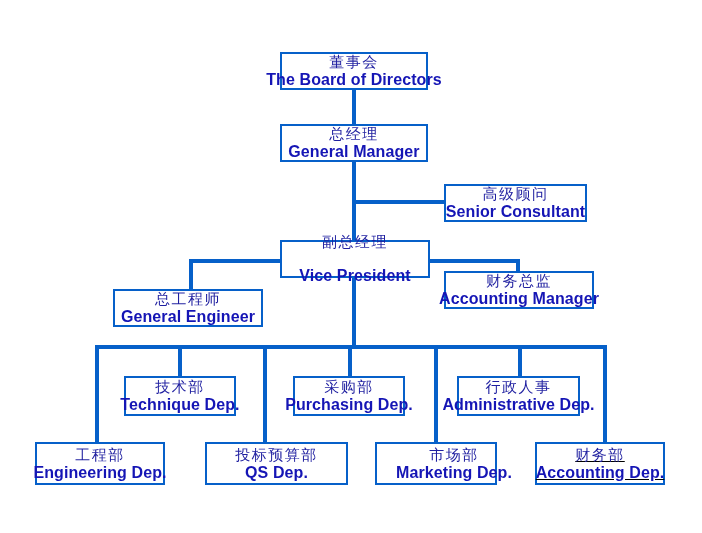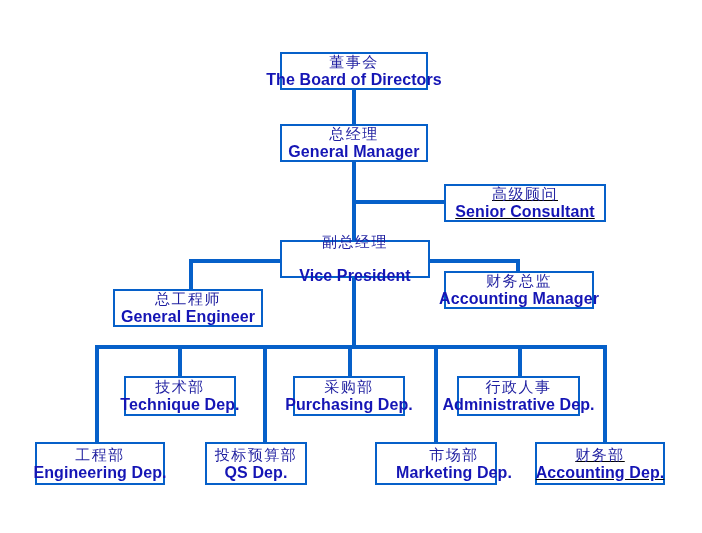--- a/index.html
+++ b/index.html
@@ -81,21 +81,21 @@
   <div class="node" style="left:280px; top:52px; width:148px; height:38px;">
     <span class="cn">董事会</span>
     <span class="en">The Board of Directors</span>
   </div>
 
   <div class="node" style="left:280px; top:124px; width:148px; height:38px;">
     <span class="cn">总经理</span>
     <span class="en">General Manager</span>
   </div>
 
-  <div class="node" style="left:444px; top:184px; width:162px; height:38px;text-decoration:underline;">
+  <div class="node" style="left:444px; top:184px; width:143px; height:38px;">
     <span class="cn">高级顾问</span>
     <span class="en">Senior Consultant</span>
   </div>
 
   <div class="node" style="left:280px; top:240px; width:150px; height:38px;gap:16px;">
     <span class="cn">副总经理</span>
     <span class="en">Vice President</span>
   </div>
 
   <div class="node" style="left:113px; top:289px; width:150px; height:38px;">
@@ -121,21 +121,21 @@
   <div class="node" style="left:457px; top:376px; width:123px; height:40px;">
     <span class="cn">行政人事</span>
     <span class="en">Administrative Dep.</span>
   </div>
 
   <div class="node" style="left:35px; top:442px; width:130px; height:43px;">
     <span class="cn">工程部</span>
     <span class="en">Engineering Dep.</span>
   </div>
 
-  <div class="node" style="left:205px; top:442px; width:102px; height:43px;">
+  <div class="node" style="left:205px; top:442px; width:143px; height:43px;">
     <span class="cn">投标预算部</span>
     <span class="en">QS Dep.</span>
   </div>
 
   <div class="node" style="left:375px; top:442px; width:122px; height:43px;padding-left:36px;">
     <span class="cn">市场部</span>
     <span class="en">Marketing Dep.</span>
   </div>
 
   <div class="node" style="left:535px; top:442px; width:130px; height:43px;text-decoration:underline;">

